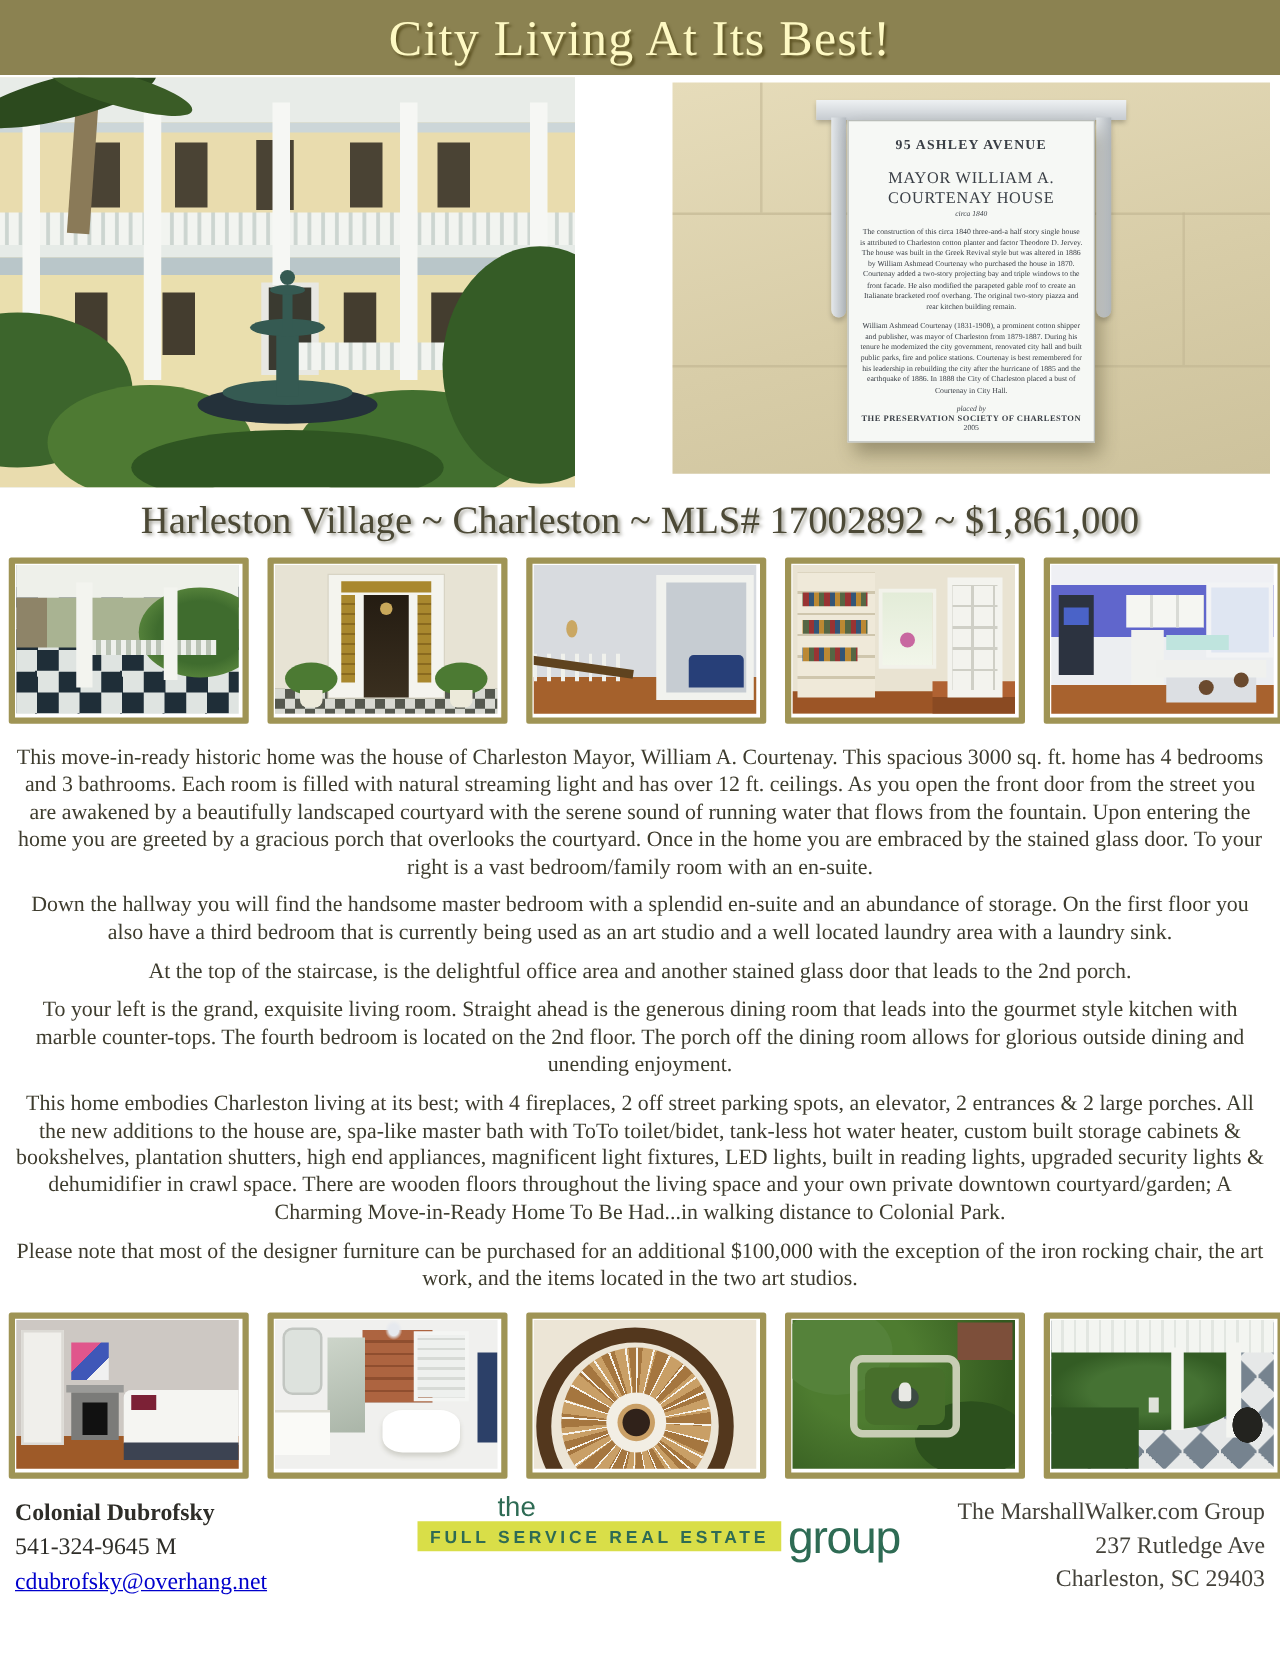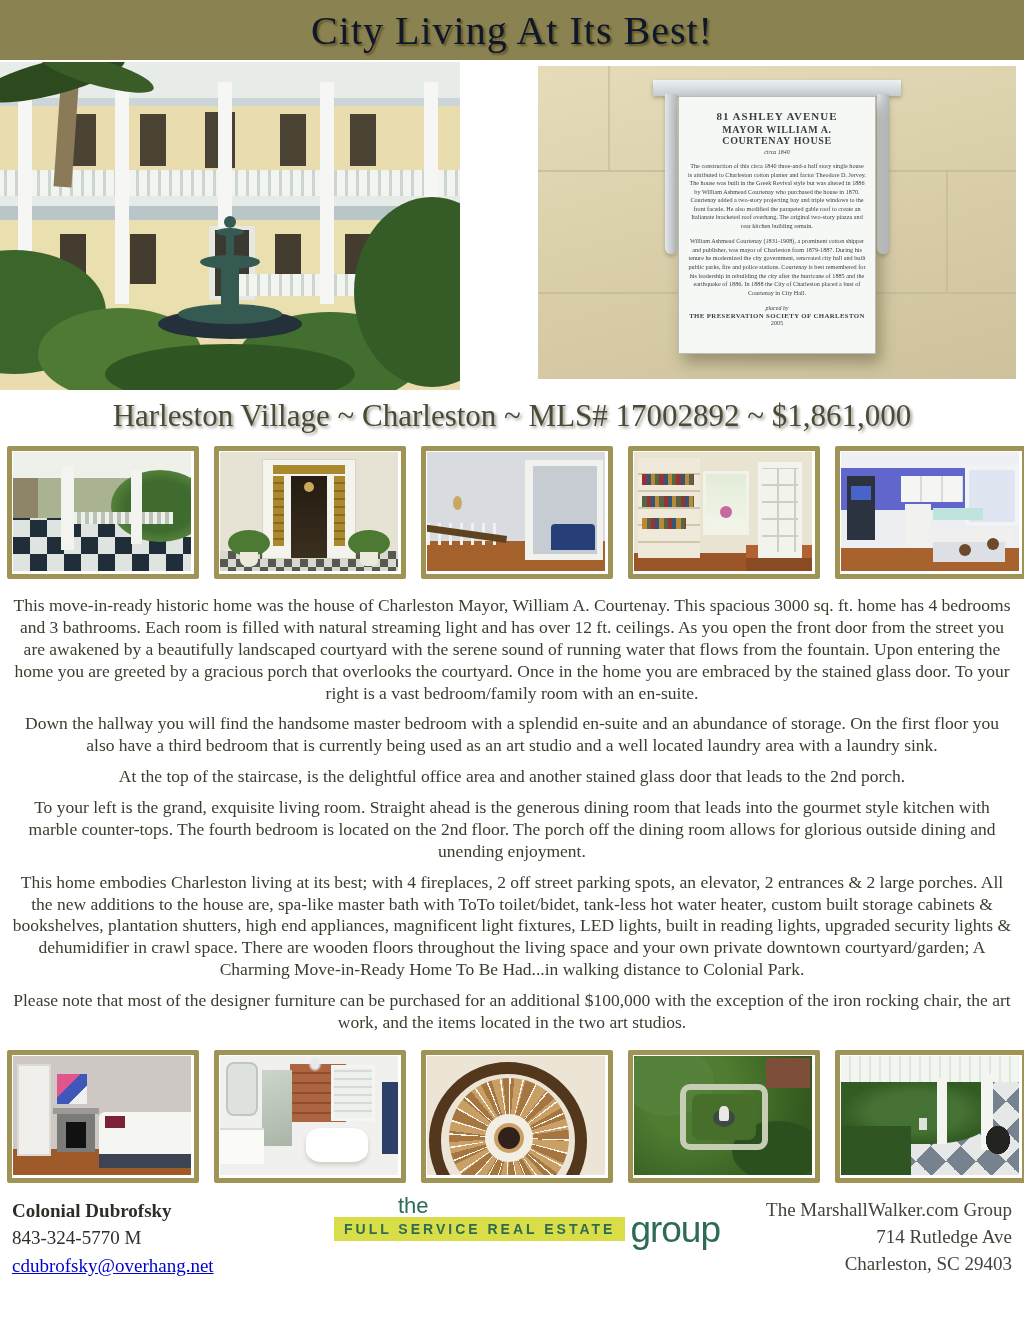--- a/index.html
+++ b/index.html
@@ -2,41 +2,41 @@
 <html><head>
 <meta charset="utf-8">
 <style>
   html,body{margin:0;padding:0;}
   body{background:#ffffff;}
   .page{position:relative;width:1024px;height:1325px;margin:0 auto;background:#fff;
         font-family:"Liberation Serif",serif;overflow:hidden;}
 
   
   .banner{height:60px;background:#8b8251;display:flex;align-items:center;justify-content:center;}
-  .banner-text{font-size:40px;color:#0f172a;letter-spacing:1px;
+  .banner-text{font-size:40px;color:#fef9c3;letter-spacing:1px;
                text-shadow:2px 2px 2px rgba(60,50,0,.55);}
 
   
   .hero{position:relative;height:336px;}
   .hero-left{position:absolute;left:0;top:2px;width:460px;height:328px;overflow:hidden;background:#dfe3da;}
   .hero-right{position:absolute;left:538px;top:6px;width:478px;height:313px;overflow:hidden;
               background:linear-gradient(165deg,#e6dcba 0%,#d8cda8 55%,#cdc29c 100%);}
   .s{position:absolute;}
   .wall-line-h{height:2px;background:#c3b894;opacity:.7;}
   .wall-line-v{width:2px;background:#c3b894;opacity:.6;}
 
   .plaque-shelf{left:50%;transform:translateX(-50%);top:14px;width:248px;height:16px;
                 background:linear-gradient(#eef1f3,#c6cbd0);box-shadow:0 2px 4px rgba(0,0,0,.25);}
   .plaque-bracket{top:28px;width:12px;height:160px;background:linear-gradient(90deg,#e3e7ea,#b4bac0);
                   border-radius:0 0 10px 10px;box-shadow:0 3px 4px rgba(0,0,0,.2);}
   .plaque{left:50%;transform:translateX(-50%);top:30px;width:198px;height:258px;background:#f6f8f5;
           border:1px solid #b9bdb9;box-shadow:5px 9px 14px rgba(60,55,30,.38);
           padding:13px 9px;box-sizing:border-box;text-align:center;color:#3a3f46;}
   .plq-title{font-size:11px;font-weight:bold;letter-spacing:1px;}
-  .plq-sub{font-size:10px;font-weight:bold;letter-spacing:.6px;margin-top:2px;}
+  .plq-sub{font-size:13px;font-weight:normal;letter-spacing:.6px;margin-top:12px;}
   .plq-circa{font-size:6px;font-style:italic;margin-top:3px;}
   .plq-p{font-size:6.2px;line-height:1.38;margin-top:7px;}
   .plq-placed{font-size:6px;font-style:italic;margin-top:8px;}
   .plq-soc{font-size:6.8px;font-weight:bold;letter-spacing:.4px;margin-top:1px;}
   .plq-year{font-size:6.2px;}
 
   
   .title{margin-top:6px;text-align:center;font-size:42px;color:#4c4936;
          text-shadow:2px 2px 3px rgba(40,38,15,.45);}
   .subtitle{text-align:center;font-size:31px;color:#4c4936;margin-top:2px;
@@ -143,21 +143,21 @@
 
     <div class="hero-right">
       <span class="s wall-line-h" style="left:0;right:0;top:104px;"></span>
       <span class="s wall-line-h" style="left:0;right:0;top:226px;"></span>
       <span class="s wall-line-v" style="left:70px;top:0;height:104px;"></span>
       <span class="s wall-line-v" style="left:408px;top:104px;height:122px;"></span>
       <span class="s plaque-shelf"></span>
       <span class="s plaque-bracket" style="left:calc(50% - 112px);"></span>
       <span class="s plaque-bracket" style="left:calc(50% + 100px);"></span>
       <div class="s plaque">
-        <div class="plq-title">81 ASHLEY AVENUE</div>
+        <div class="plq-title">95 ASHLEY AVENUE</div>
         <div class="plq-sub">MAYOR WILLIAM A. COURTENAY HOUSE</div>
         <div class="plq-circa">circa 1840</div>
         <div class="plq-p">The construction of this circa 1840 three-and-a half story single house is attributed to Charleston cotton planter and factor Theodore D. Jervey. The house was built in the Greek Revival style but was altered in 1886 by William Ashmead Courtenay who purchased the house in 1870. Courtenay added a two-story projecting bay and triple windows to the front facade. He also modified the parapeted gable roof to create an Italianate bracketed roof overhang. The original two-story piazza and rear kitchen building remain.</div>
         <div class="plq-p">William Ashmead Courtenay (1831-1908), a prominent cotton shipper and publisher, was mayor of Charleston from 1879-1887. During his tenure he modernized the city government, renovated city hall and built public parks, fire and police stations. Courtenay is best remembered for his leadership in rebuilding the city after the hurricane of 1885 and the earthquake of 1886. In 1888 the City of Charleston placed a bust of Courtenay in City Hall.</div>
         <div class="plq-placed">placed by</div>
         <div class="plq-soc">THE PRESERVATION SOCIETY OF CHARLESTON</div>
         <div class="plq-year">2005</div>
       </div>
     </div>
   </div>
@@ -303,34 +303,34 @@
         <span class="s" style="right:26px;top:18px;width:12px;height:76px;background:#f4f5f1;"></span>
         <span class="s" style="right:4px;top:64px;width:34px;height:40px;background:radial-gradient(closest-side,#23231f 70%,transparent 72%);"></span>
         <span class="s" style="left:78px;top:62px;width:8px;height:12px;background:#dfe2da;"></span>
       </div>
     </div>
   </div>
 
   <div class="footer">
     <div class="f-left">
       <div class="f-name">Colonial Dubrofsky</div>
-      <div>843-324-5770 M</div>
+      <div>541-324-9645 M</div>
       <div class="f-email"><a href="#">cdubrofsky@overhang.net</a></div>
     </div>
 
     <div class="f-center">
       <div class="logo">
         <span class="logo-the">the</span>
         <div class="logo-bottom">
           <span class="logo-tag">FULL SERVICE REAL ESTATE</span>
           <span class="logo-group">group</span>
         </div>
       </div>
     </div>
 
     <div class="f-right">
       <div>The MarshallWalker.com Group</div>
-      <div>714 Rutledge Ave</div>
+      <div>237 Rutledge Ave</div>
       <div>Charleston, SC 29403</div>
     </div>
   </div>
 
 </div>
 
 </body></html>

